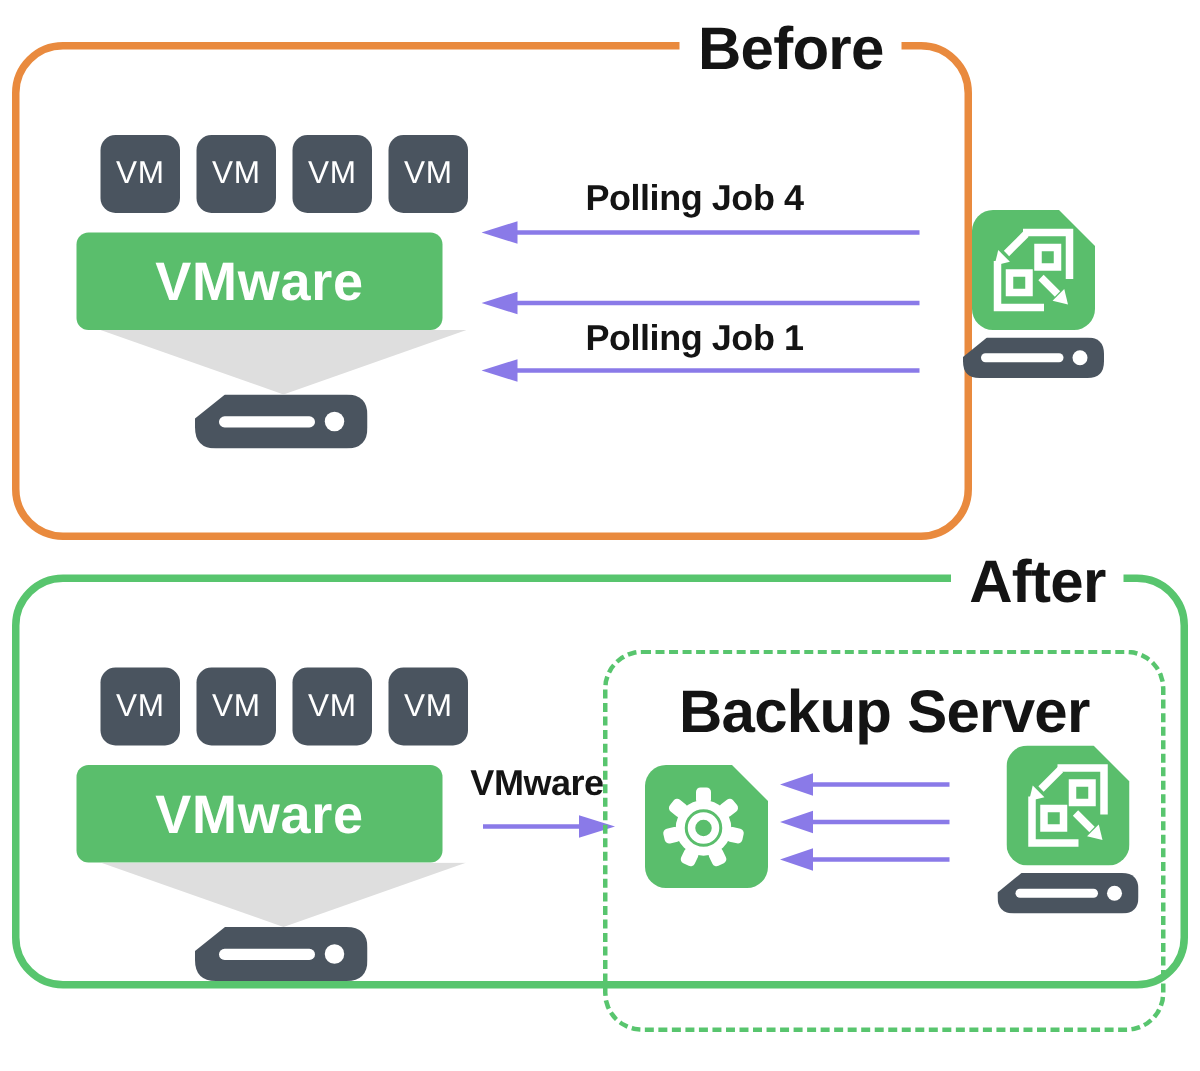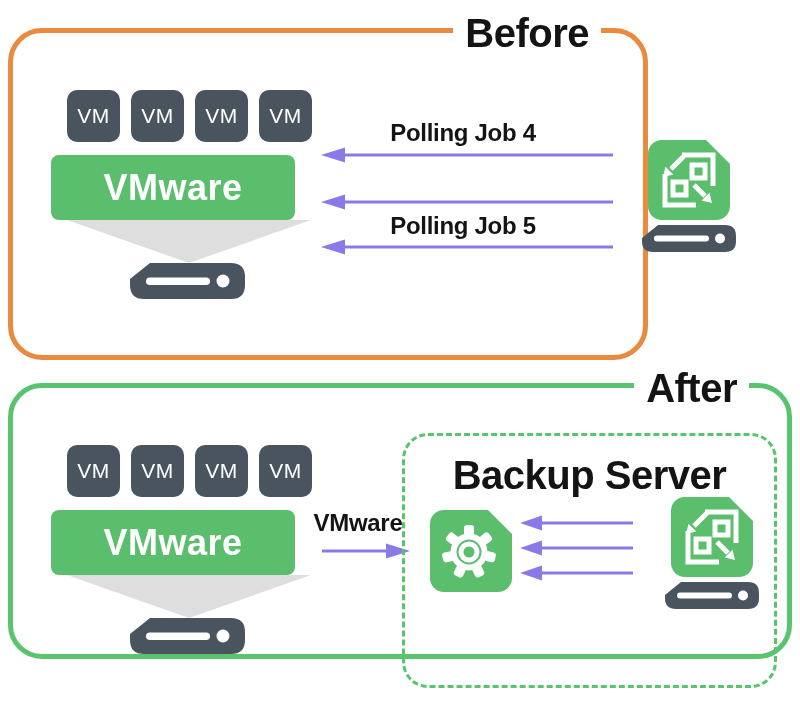--- a/index.html
+++ b/index.html
@@ -97,21 +97,21 @@
     <svg class="arrow" style="left:308px;top:113px" width="294" height="18" viewBox="0 0 294 18">
       <line x1="20" y1="9" x2="292" y2="9" stroke="#8A7AE8" stroke-width="3"></line>
         <polygon points="0,9 24,1.5 24,16.5" fill="#8A7AE8"></polygon>
     </svg>
 
     <svg class="arrow" style="left:308px;top:160px" width="294" height="18" viewBox="0 0 294 18">
       <line x1="20" y1="9" x2="292" y2="9" stroke="#8A7AE8" stroke-width="3"></line>
         <polygon points="0,9 24,1.5 24,16.5" fill="#8A7AE8"></polygon>
     </svg>
 
-    <div class="flow-label" style="left:310px;top:179px;width:280px">Polling Job 5</div>
+    <div class="flow-label" style="left:310px;top:179px;width:280px">Polling Job 1</div>
     <svg class="arrow" style="left:308px;top:205px" width="294" height="18" viewBox="0 0 294 18">
       <line x1="20" y1="9" x2="292" y2="9" stroke="#8A7AE8" stroke-width="3"></line>
         <polygon points="0,9 24,1.5 24,16.5" fill="#8A7AE8"></polygon>
     </svg>
 
     <div class="appliance" style="left:629px;top:107px">
       <svg width="82" height="80" viewBox="0 0 82 80" style="display:block;margin:0 auto">
         <use href="#doc-body" fill="#5ABE6C"></use>
           <use href="#mover-glyph"></use>
       </svg>

